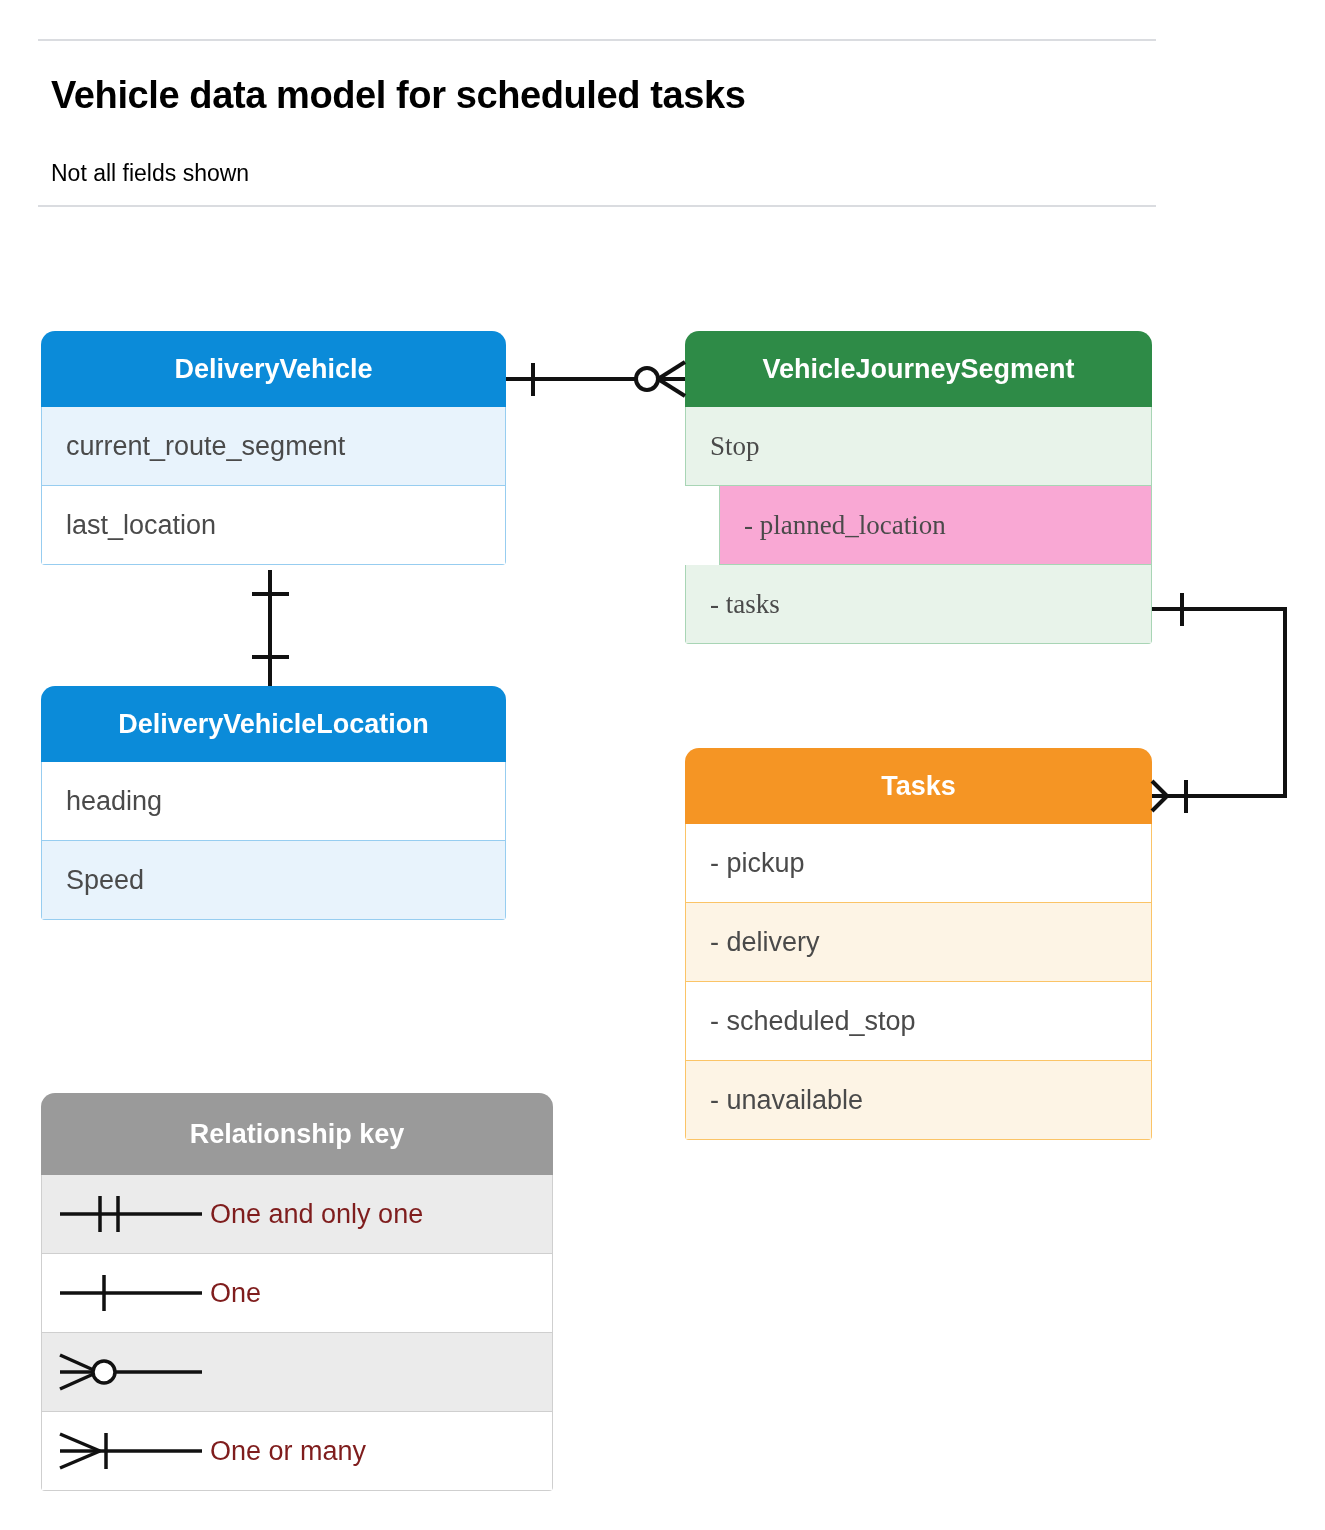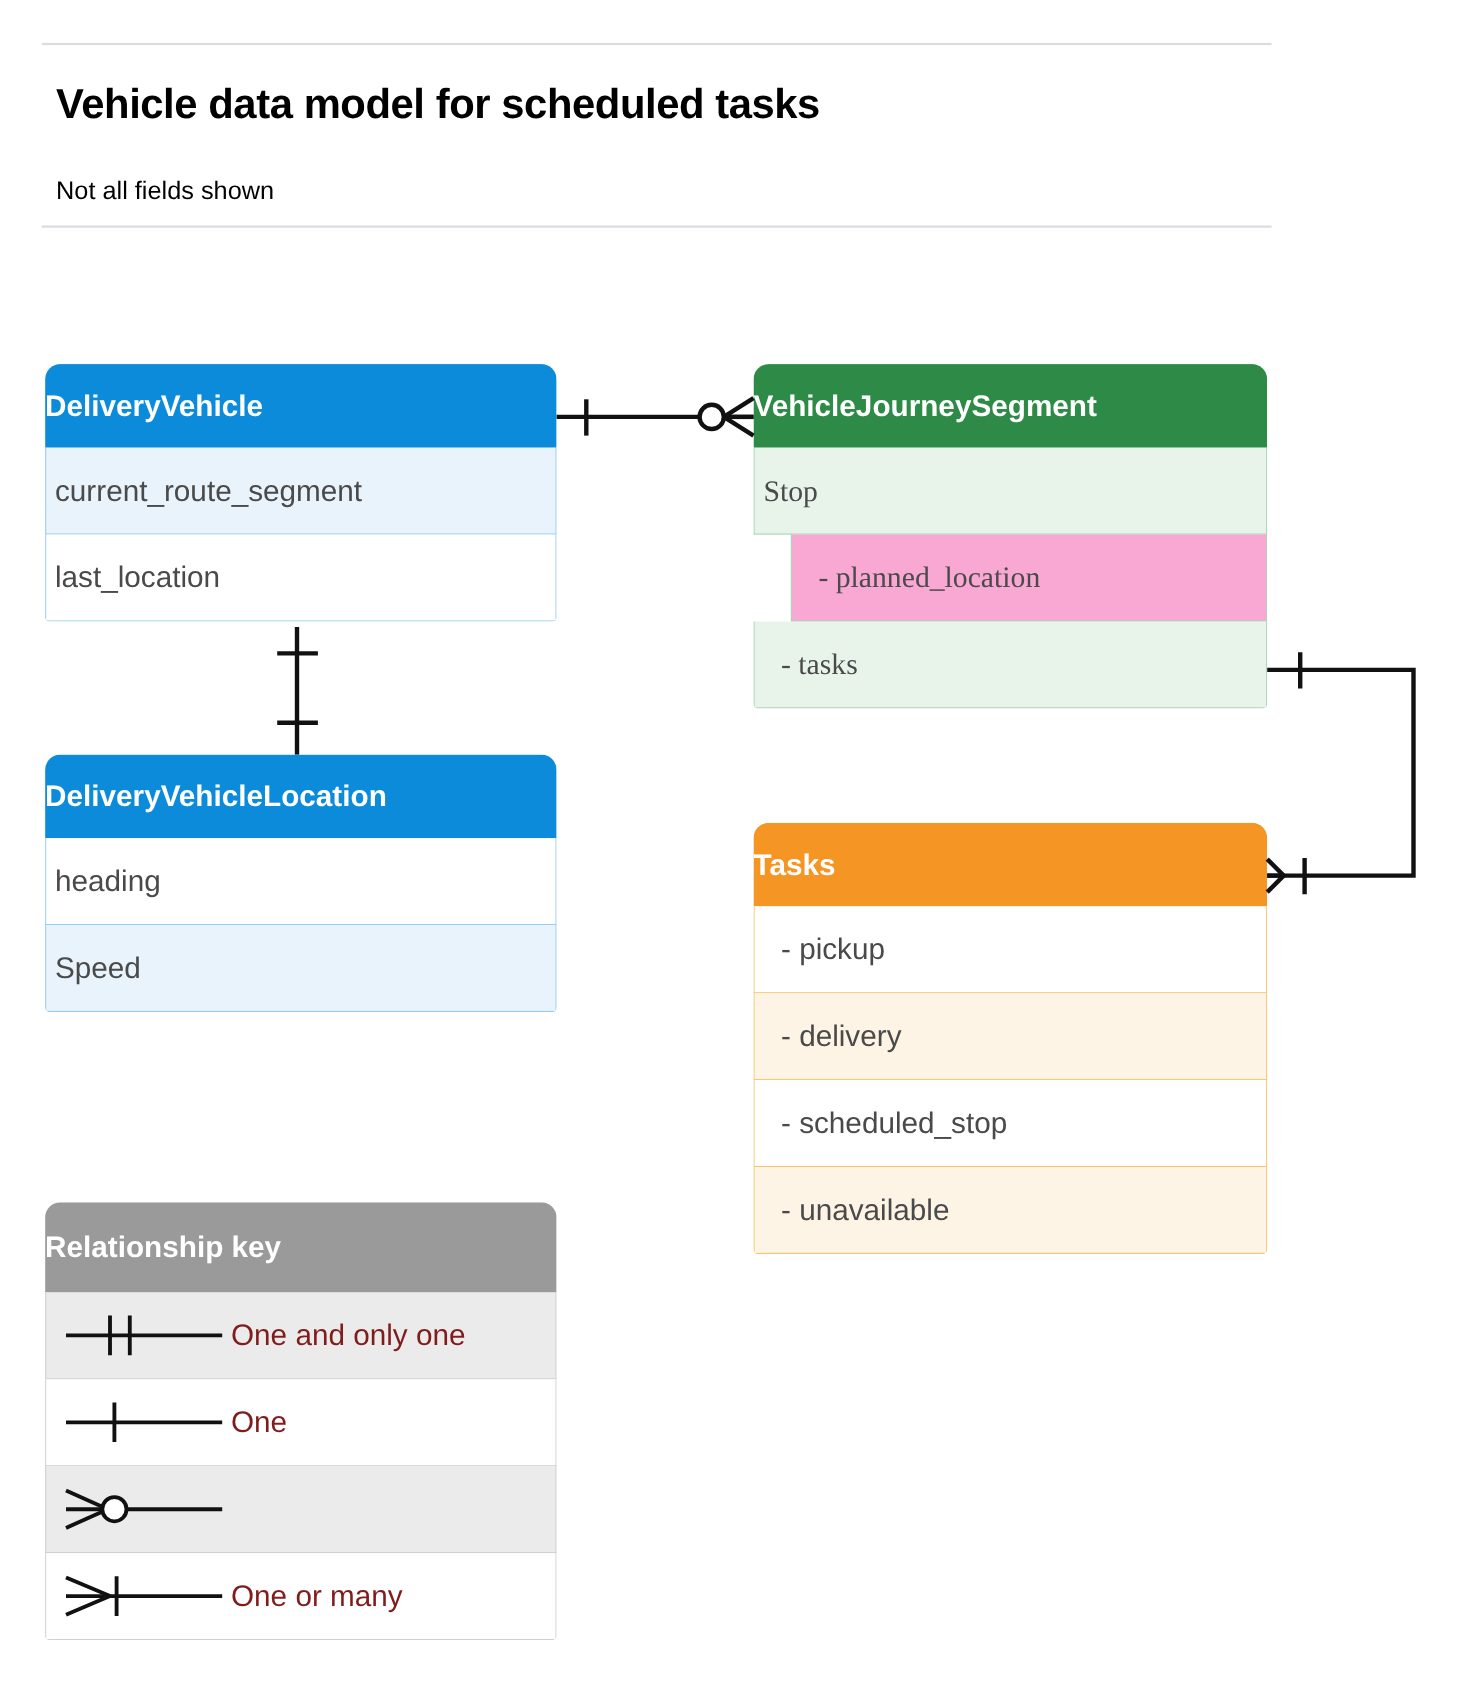--- a/index.html
+++ b/index.html
@@ -50,32 +50,33 @@
   
   .entity {
     position: absolute;
     border-radius: 14px 14px 4px 4px;
     box-sizing: border-box;
     overflow: hidden;
   }
   .entity-header {
     height: 76px;
     line-height: 76px;
+    text-align: center;
     font-size: 27px;
     font-weight: bold;
     color: #ffffff;
     box-sizing: border-box;
   }
   .entity-row {
     height: 79px;
     line-height: 79px;
     font-size: 27px;
     color: #4a4a4a;
     box-sizing: border-box;
-    padding-left: 8px;
+    padding-left: 24px;
     white-space: nowrap;
   }
   .entity-row.indent { padding-left: 24px; }
 
   
   .theme-blue .entity-header { background: #0b8bd9; }
   .theme-blue .entity-row { border: 1px solid #97cdf0; border-top: none; }
   .theme-blue .entity-row.tint { background: #e8f3fc; }
   .theme-blue .entity-row.plain { background: #ffffff; }
 
@@ -95,21 +96,21 @@
   .theme-gray .entity-header { background: #9a9a9a; height: 82px; line-height: 82px; }
   .theme-gray .entity-row { border: 1px solid #cfcfcf; border-top: none; padding-left: 0; }
   .theme-gray .entity-row.tint { background: #ebebeb; }
   .theme-gray .entity-row.plain { background: #ffffff; }
 
   
   #entity-delivery-vehicle { left: 41px; top: 331px; width: 465px; }
   #entity-delivery-vehicle-location { left: 41px; top: 686px; width: 465px; }
   #entity-vehicle-journey-segment { left: 685px; top: 331px; width: 467px; }
   #entity-tasks { left: 685px; top: 748px; width: 467px; }
-  #relationship-key { left: 41px; top: 1093px; width: 465px; }
+  #relationship-key { left: 41px; top: 1093px; width: 512px; }
 
   
   .legend-row {
     display: flex;
     align-items: center;
     height: 78px;
     line-height: 78px;
   }
   .legend-symbol {
     width: 168px;

